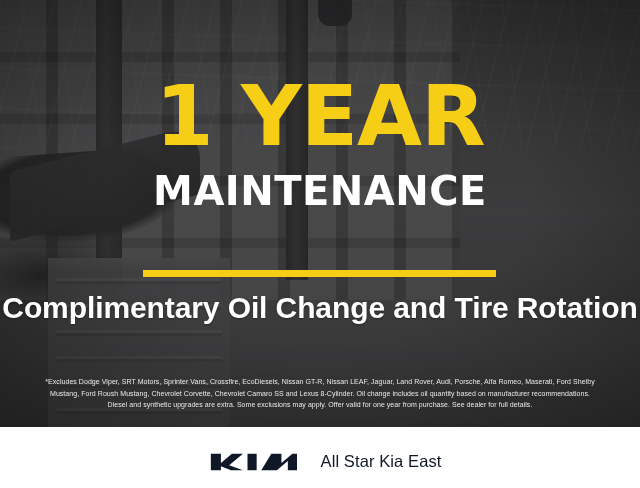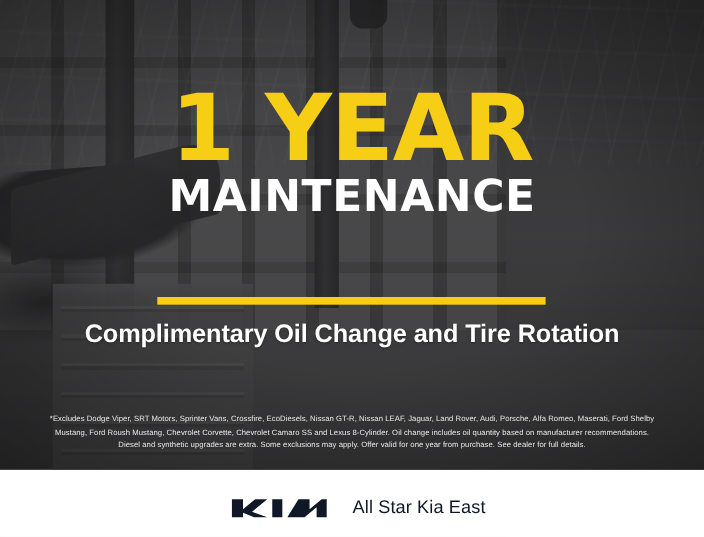--- a/index.html
+++ b/index.html
@@ -189,21 +189,21 @@
   .headline-line2 {
     font-size: 39px;
     line-height: 1.02;
     letter-spacing: 0.5px;
     margin-top: 8px;
   }
   .headline-line3 {
     font-size: 40px;
     line-height: 1.02;
     letter-spacing: 0.5px;
-    margin-top: 4px;
+    margin-top: 16px;
   }
 
   .divider-bar {
     position: absolute;
     left: 143px;
     top: 270px;
     width: 353px;
     height: 7px;
     background: #F7CE16;
   }
@@ -211,21 +211,21 @@
   
   .subhead {
     position: absolute;
     left: 0;
     top: 288px;
     width: 640px;
     text-align: center;
     color: #ffffff;
     font-family: "Liberation Sans", sans-serif;
     font-weight: 700;
-    font-size: 23px;
+    font-size: 30px;
     line-height: 1.33;
     letter-spacing: -0.1px;
     text-shadow: 0 1px 2px rgba(0,0,0,0.35);
   }
   .subhead div { white-space: nowrap; }
 
   
   .fineprint {
     position: absolute;
     left: 8px;

